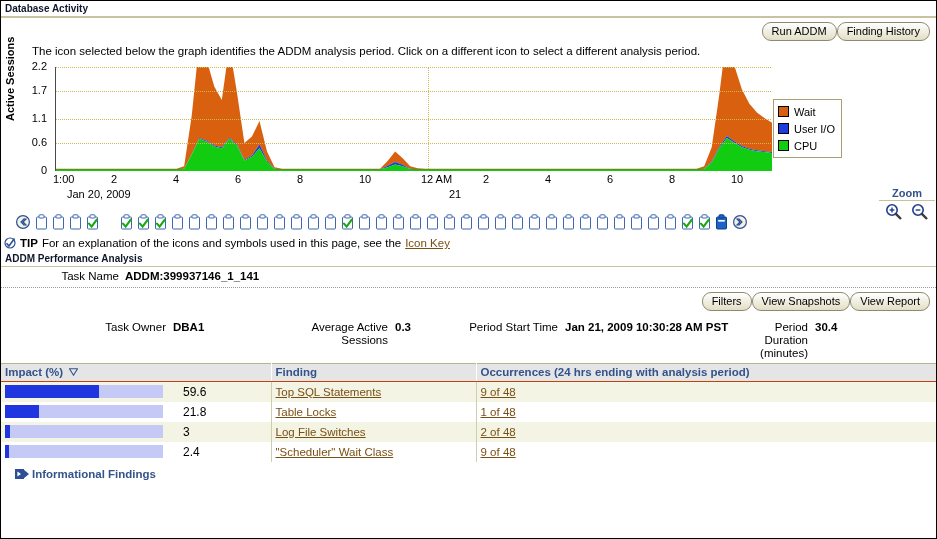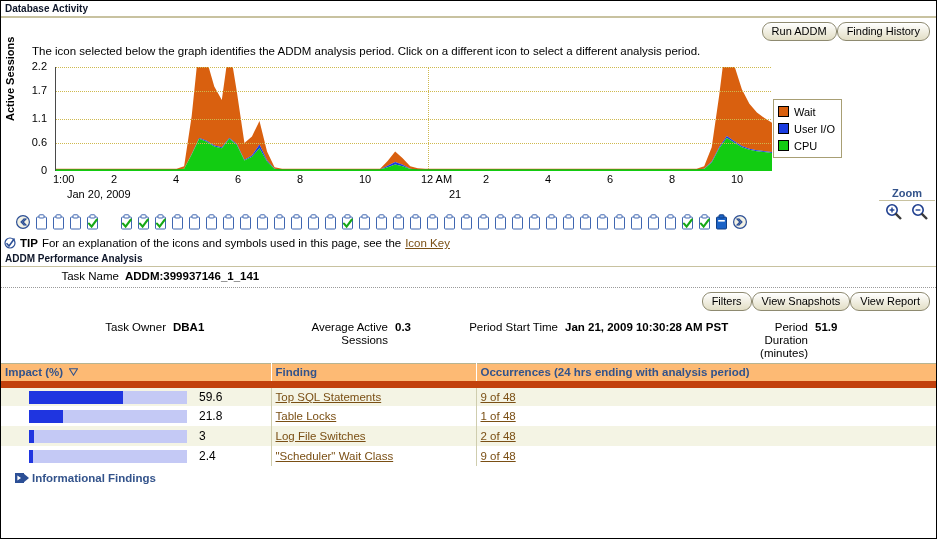--- a/index.html
+++ b/index.html
@@ -115,33 +115,33 @@
     align-items:start;
     padding-top:10px;
     height: 52px;
   }
   .sl { text-align:right; font-size:11.5px; padding-right:7px; line-height:13px;}
   .sv { text-align:left;  font-size:11.5px; font-weight:bold; line-height:13px;}
 
   
   table.findings { border-collapse:collapse; width:935px; table-layout:fixed; }
   table.findings th {
-    background:#fdba74; color:#33538b; font-size:11.5px; font-weight:bold;
+    background:#e5e5e5; color:#33538b; font-size:11.5px; font-weight:bold;
     text-align:left; padding:2px 4px 3px 4px; height:17px;
     border-right:1px solid #fff; border-top:1px solid #b6b492;
-    border-bottom:7px solid #c2410c;
+    border-bottom:1px solid #c2410c;
     white-space:nowrap;
   }
   table.findings td {
     font-size:11.5px; padding:2px 4px; height:20px; vertical-align:middle;
     border-right:1px solid #cfcdae;
   }
   tr.odd  td { background:#f4f4e4; }
   tr.even td { background:#ffffff; }
-  .barcell { display:flex; align-items:center; gap:4px;margin-left:24px; }
+  .barcell { display:flex; align-items:center; gap:12px; }
   .bartrack { width:158px; height:13px; background:#c4c9f5; position:relative; flex:0 0 auto;}
   .barfill { height:13px; background:#1f35e0; position:absolute; left:0; top:0; }
   .barnum { margin-left:8px; font-size:12px; color:#000; }
   .flink { color:#7a4f14; text-decoration:underline; cursor:pointer; }
   .sortarrow { display:inline-block; margin-left:3px; }
 
   .footer-expand { display:flex; align-items:center; gap:3px; padding:6px 17px 0 14px; }
   .footer-expand .lbl { font-size:11.5px; font-weight:bold; color:#33538b; cursor:pointer; }
 </style>
 </head>
@@ -453,21 +453,21 @@
   </div>
 
   <div class="summary">
     <div class="sl">Task Owner</div>
     <div class="sv">DBA1</div>
     <div class="sl">Average Active Sessions</div>
     <div class="sv">0.3</div>
     <div class="sl">Period Start Time</div>
     <div class="sv" style="max-width:170px">Jan 21, 2009 10:30:28 AM PST</div>
     <div class="sl">Period Duration (minutes)</div>
-    <div class="sv">51.9</div>
+    <div class="sv">30.4</div>
   </div>
 
   <table class="findings">
     <colgroup>
       <col style="width:270px">
         <col style="width:205px">
         <col style="width:460px">
     </colgroup>
     <thead>
       <tr>

